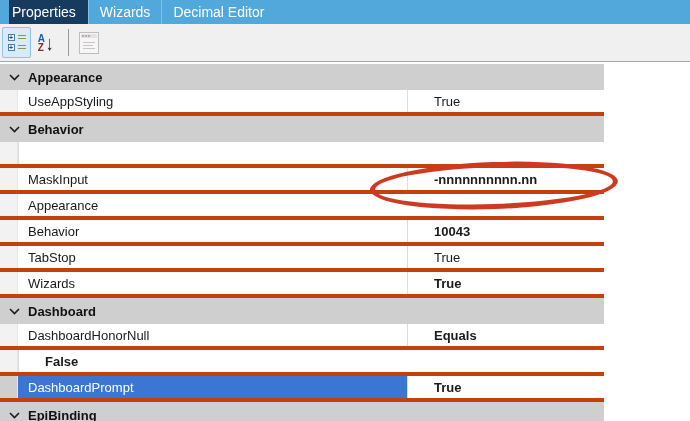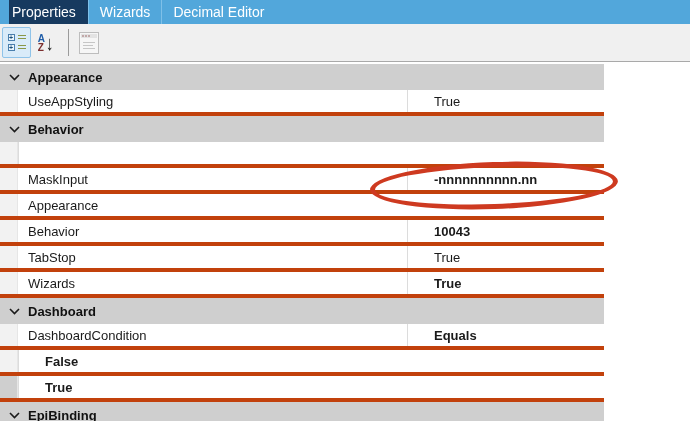--- a/index.html
+++ b/index.html
@@ -166,29 +166,30 @@
     <div class="row category">
       <div class="chev">
         <svg width="11" height="7" viewBox="0 0 11 7">
           <polyline points="1,1 5.5,5.5 10,1" fill="none" stroke="#1a1a1a" stroke-width="1.6"></polyline>
         </svg>
       </div>
       <div class="clabel">Dashboard</div>
     </div>
     <div class="row prop">
       <div class="gutter"></div>
-      <div class="pname">DashboardCondition</div>
+      <div class="pname">DashboardHonorNull</div>
       <div class="pvalue bold">Equals</div>
     </div>
     <div class="row prop">
       <div class="gutter"></div>
       <div class="pvalue bold">False</div>
     </div>
     <div class="row prop selected">
       <div class="gutter"></div>
+      <div class="pname">DashboardPrompt</div>
       <div class="pvalue bold">True</div>
     </div>
     <div class="row category">
       <div class="chev">
         <svg width="11" height="7" viewBox="0 0 11 7">
           <polyline points="1,1 5.5,5.5 10,1" fill="none" stroke="#1a1a1a" stroke-width="1.6"></polyline>
         </svg>
       </div>
       <div class="clabel">EpiBinding</div>
     </div>

